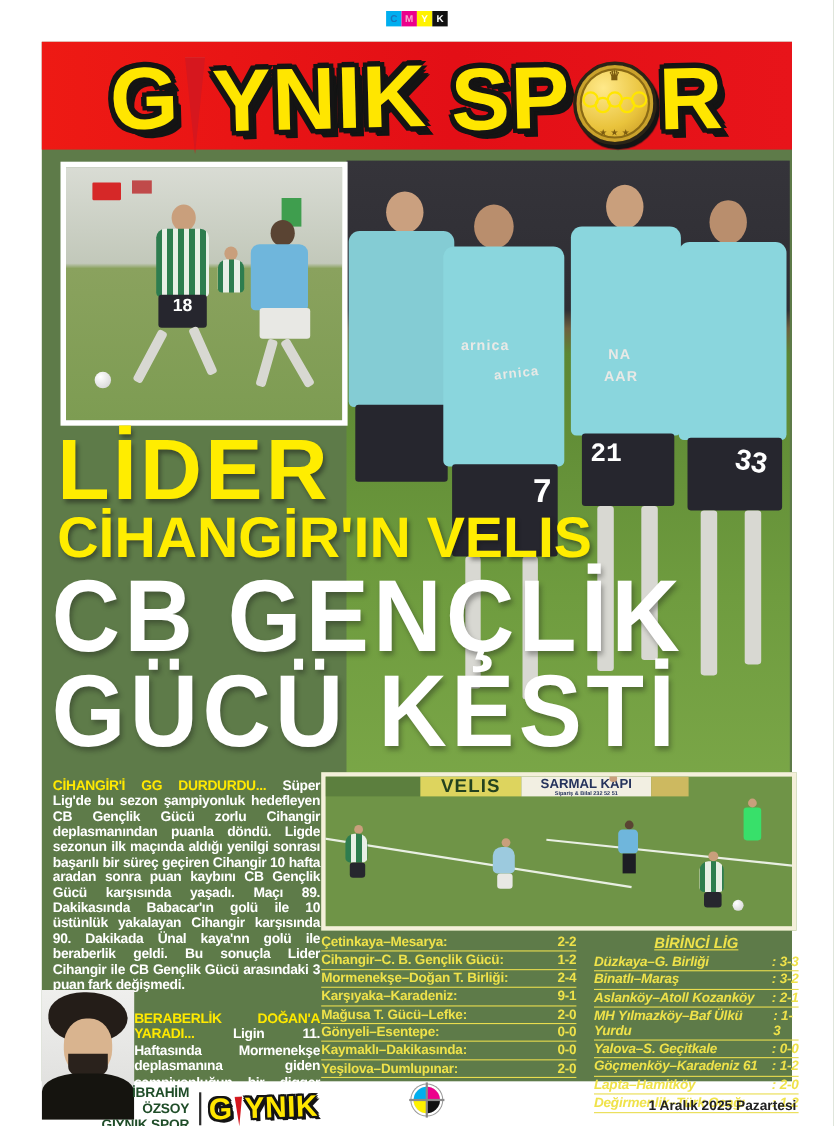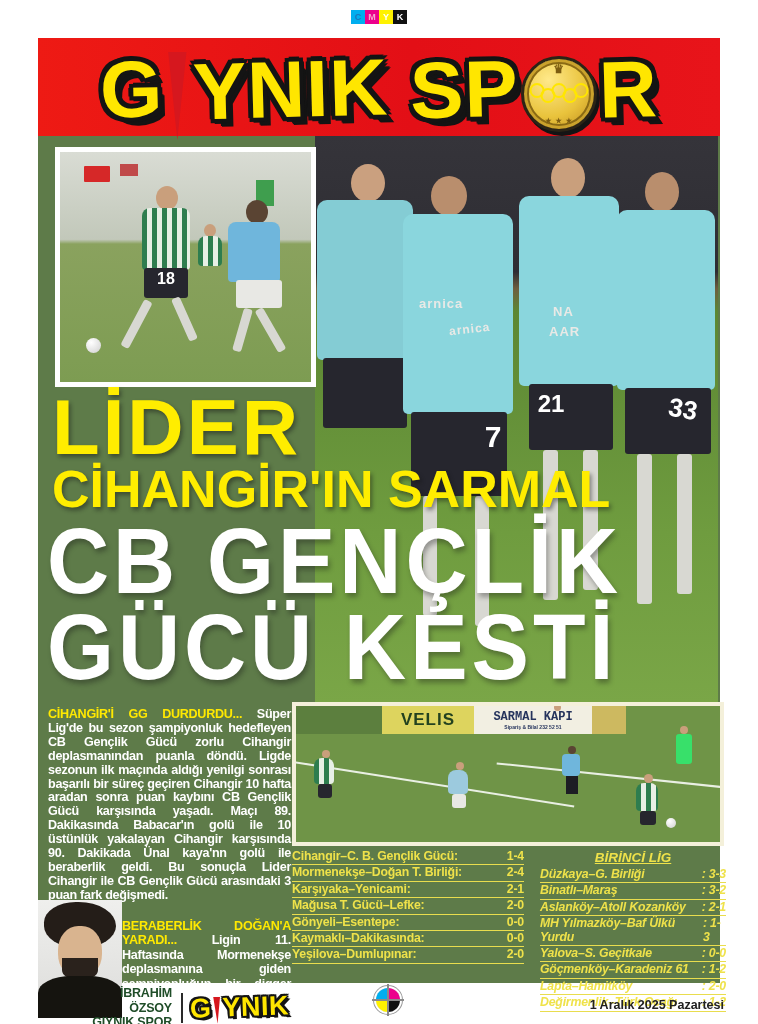--- a/index.html
+++ b/index.html
@@ -35,41 +35,41 @@
   .medal .crown{position:absolute;top:3px;left:0;width:100%;text-align:center;font-size:12px;color:#7c5c10;text-shadow:none;}
   .medal .rings{position:absolute;top:24px;left:50%;transform:translateX(-50%);display:flex;}
   .medal .ring{width:11px;height:11px;border-radius:50%;border:2px solid;margin:0 -2px;background:transparent;}
   .r-blue{border-color:#1565c0;} .r-black{border-color:#111;} .r-red{border-color:#d32f2f;}
   .r-yel{border-color:#f9a825;position:relative;top:5px;} .r-grn{border-color:#2e7d32;position:relative;top:5px;}
   .medal .stars{position:absolute;bottom:4px;left:0;width:100%;text-align:center;font-size:7px;color:#7c5c10;letter-spacing:1px;text-shadow:none;}
 
   
   .photo-left{left:55px;top:147px;width:251px;height:230px;border:5px solid #ffffff;background:
     linear-gradient(180deg,#d9dcd4 0,#c2c8ba 38%,#8aa25e 40%,#7d9c52 100%);overflow:hidden;z-index:2;}
-  .photo-main{left:315px;top:136px;width:403px;height:566px;background:
+  .photo-main{left:315px;top:146px;width:403px;height:566px;background:
     linear-gradient(180deg,#35343a 0,#2e2d33 24%,#6d5f3f 27%,#5c8733 31%,#6f9c3f 70%,#7aa647 100%);overflow:hidden;z-index:1;}
   .photo-mid{left:292px;top:702px;width:424px;height:136px;border:4px solid #f4f0da;background:#6f9447;overflow:hidden;z-index:2;}
 
   .flag{width:26px;height:16px;background:#d62828;border-radius:1px;}
   .flag2{width:18px;height:26px;background:#3f9e4e;}
   .blob{position:absolute;}
   .head{border-radius:50%;background:#c99f7c;}
   .head-dark{border-radius:50%;background:#5a4433;}
   .torso-teal{background:#8ad6dd;border-radius:10px 10px 5px 5px;}
   .torso-stripe{background:repeating-linear-gradient(90deg,#2e7d4f 0 5px,#e8efe6 5px 10px);border-radius:8px 8px 4px 4px;}
   .torso-blue{background:#6fb6dc;border-radius:8px 8px 4px 4px;}
   .shorts-dark{background:#26262e;border-radius:3px;}
   .shorts-white{background:#e8e8e4;border-radius:3px;}
   .sock{background:#d8d8d2;width:9px;border-radius:3px;}
   .jersey-num{color:#fff;font-weight:bold;text-align:center;}
   .sponsor-txt{color:#e9e9e6;font-weight:bold;letter-spacing:1px;}
   .ball{width:15px;height:15px;border-radius:50%;background:radial-gradient(circle at 35% 30%,#fff,#cfcfcf);}
   .pitch-line{position:absolute;background:rgba(255,255,255,.85);height:2px;}
 
-  .board{position:absolute;top:0;height:28px;display:flex;align-items:center;justify-content:center;font-weight:bold;}
+  .board{position:absolute;top:0;height:18px;display:flex;align-items:center;justify-content:center;font-weight:bold;}
   .board-y{background:#ddd45e;color:#23421f;}
   .board-w{background:#f2efe2;color:#25335c;flex-direction:column;line-height:1;}
   .gk{background:#38e06a;}
 
   
   .hl{left:47px;z-index:3;font-weight:bold;white-space:nowrap;}
   .hl-yellow{color:#ffed00;text-shadow:2px 3px 4px rgba(20,20,20,.45);}
   .hl-white{color:#ffffff;text-shadow:2px 3px 5px rgba(20,20,20,.35);letter-spacing:4px;transform:scaleY(1.08);transform-origin:top left;}
   .hl1{top:382px;left:52px;font-size:78px;letter-spacing:3px;}
   .hl2{top:459px;left:52px;font-size:52px;letter-spacing:0px;}
@@ -184,45 +184,45 @@
   <div class="blob sponsor-txt" style="left:134px;top:186px;font-size:12px;transform:rotate(-6deg);">arnica</div>
   <div class="blob shorts-dark" style="left:96px;top:276px;width:96px;height:84px;"></div>
   <div class="blob jersey-num" style="left:158px;top:284px;width:40px;font-size:30px;">7</div>
   <div class="blob sock" style="left:108px;top:360px;height:120px;width:14px;"></div>
   <div class="blob sock" style="left:160px;top:360px;height:130px;width:14px;"></div>
   <div class="blob head" style="left:236px;top:22px;width:34px;height:40px;"></div>
   <div class="blob torso-teal" style="left:204px;top:60px;width:100px;height:190px;"></div>
   <div class="blob sponsor-txt" style="left:238px;top:168px;font-size:13px;">NA</div>
   <div class="blob sponsor-txt" style="left:234px;top:188px;font-size:13px;">AAR</div>
   <div class="blob shorts-dark" style="left:214px;top:248px;width:84px;height:66px;"></div>
-  <div class="blob jersey-num" style="left:218px;top:254px;width:36px;font-size:24px;">21</div>
+  <div class="blob jersey-num" style="left:218px;top:254px;width:36px;font-size:24px;font-family:Liberation Mono, monospace;">21</div>
   <div class="blob sock" style="left:228px;top:314px;height:150px;width:15px;"></div>
   <div class="blob sock" style="left:268px;top:314px;height:140px;width:15px;"></div>
   <div class="blob head" style="left:330px;top:36px;width:34px;height:40px;background:#b98e6d;"></div>
   <div class="blob torso-teal" style="left:302px;top:74px;width:98px;height:180px;"></div>
   <div class="blob shorts-dark" style="left:310px;top:252px;width:86px;height:66px;"></div>
   <div class="blob jersey-num" style="left:348px;top:258px;width:40px;font-size:26px;transform:rotate(10deg);">33</div>
   <div class="blob sock" style="left:322px;top:318px;height:150px;width:15px;"></div>
   <div class="blob sock" style="left:362px;top:318px;height:140px;width:15px;"></div>
 </div>
 
 <div class="abs hl hl-yellow hl1">LİDER</div>
-<div class="abs hl hl-yellow hl2">CİHANGİR'IN SARMAL</div>
+<div class="abs hl hl-yellow hl2">CİHANGİR'IN VELIS</div>
 <div class="abs hl hl-white hl3">CB GENÇLİK</div>
 <div class="abs hl hl-white hl4">GÜCÜ KESTİ</div>
 
 <div class="abs article-col">
   <p><span class="lead">CİHANGİR'İ GG DURDURDU...</span><span> Süper Lig'de bu sezon şampiyonluk hedefleyen CB Gençlik Gücü zorlu Cihangir deplasmanından puanla döndü. Ligde sezonun ilk maçında aldığı yenilgi sonrası başarılı bir süreç geçiren Cihangir 10 hafta aradan sonra puan kaybını CB Gençlik Gücü karşısında yaşadı. Maçı 89. Dakikasında Babacar'ın golü ile 10 üstünlük yakalayan Cihangir karşısında 90. Dakikada Ünal kaya'nn golü ile beraberlik geldi. Bu sonuçla Lider Cihangir ile CB Gençlik Gücü arasındaki 3 puan fark değişmedi.</span></p>
   <p class="p2"><span class="photo-spacer"></span><span class="lead">BERABERLİK DOĞAN'A YARADI...</span><span> Ligin 11. Haftasında Mormenekşe deplasmanına giden şampiyonluğun bir digger iddialı takımı Doğan Türk Birliği Mormenekşe değlsmanında 4-2 kazanınca zirvede haftanın karlı takımı oldu. Cihangir ve GG'nin berabere kalması ile 3 puan alan Doğan aradaki puan farkını azaltmış oldu.</span></p>
 </div>
 
 <div class="abs photo-mid">
   <div class="board board-y" style="left:86px;width:92px;font-size:17px;letter-spacing:1px;">VELIS</div>
   <div class="board board-w" style="left:178px;width:118px;">
-    <span style="font-size:12px;font-family:Liberation Mono, monospace;">SARMAL KAPI</span>
+    <span style="font-size:12px;">SARMAL KAPI</span>
     <span style="font-size:5px;margin-top:2px;">Sipariş &amp; Bilal   232 52 51</span>
   </div>
   <div class="board" style="left:296px;width:34px;background:#cdb960;"></div>
   <div class="board" style="left:0;width:86px;background:#5c7f3e;"></div>
   <div class="pitch-line" style="left:-20px;top:76px;width:300px;transform:rotate(9deg);"></div>
   <div class="pitch-line" style="left:200px;top:70px;width:260px;transform:rotate(6deg);"></div>
 
   <div class="blob head" style="left:272px;top:40px;width:8px;height:8px;background:#5a4433;"></div>
   <div class="blob" style="left:266px;top:48px;width:18px;height:22px;background:#6fb6dc;border-radius:4px;"></div>
   <div class="blob" style="left:270px;top:70px;width:12px;height:18px;background:#1d1d24;"></div>
@@ -239,30 +239,34 @@
   <div class="blob head" style="left:384px;top:20px;width:8px;height:8px;"></div>
   <div class="blob head" style="left:348px;top:68px;width:9px;height:9px;"></div>
   <div class="blob torso-stripe" style="left:340px;top:77px;width:22px;height:28px;"></div>
   <div class="blob shorts-dark" style="left:344px;top:105px;width:16px;height:14px;"></div>
   <div class="blob ball" style="left:370px;top:112px;width:10px;height:10px;"></div>
 </div>
 
 <div class="abs tables-row">
   <div class="league tbl-1">
     <div class="t-row">
+        <span>Çetinkaya–Mesarya:</span>
+        <span>2-2</span>
+      </div>
+    <div class="t-row">
         <span>Cihangir–C. B. Gençlik Gücü:</span>
-        <span>1-4</span>
+        <span>1-2</span>
       </div>
     <div class="t-row">
         <span>Mormenekşe–Doğan T. Birliği:</span>
         <span>2-4</span>
       </div>
     <div class="t-row">
-        <span>Karşıyaka–Yenicami:</span>
-        <span>2-1</span>
+        <span>Karşıyaka–Karadeniz:</span>
+        <span>9-1</span>
       </div>
     <div class="t-row">
         <span>Mağusa T. Gücü–Lefke:</span>
         <span>2-0</span>
       </div>
     <div class="t-row">
         <span>Gönyeli–Esentepe:</span>
         <span>0-0</span>
       </div>
     <div class="t-row">

